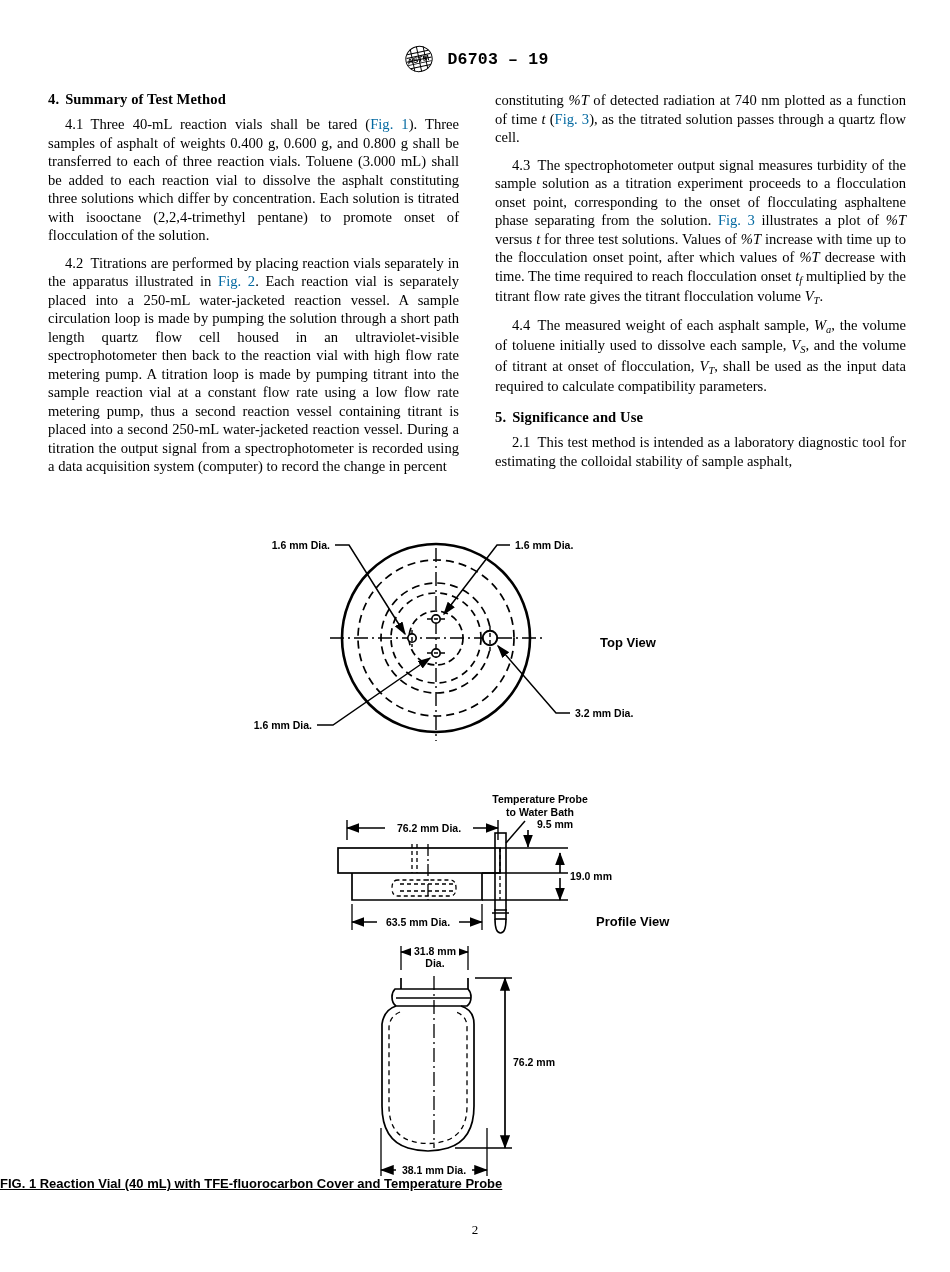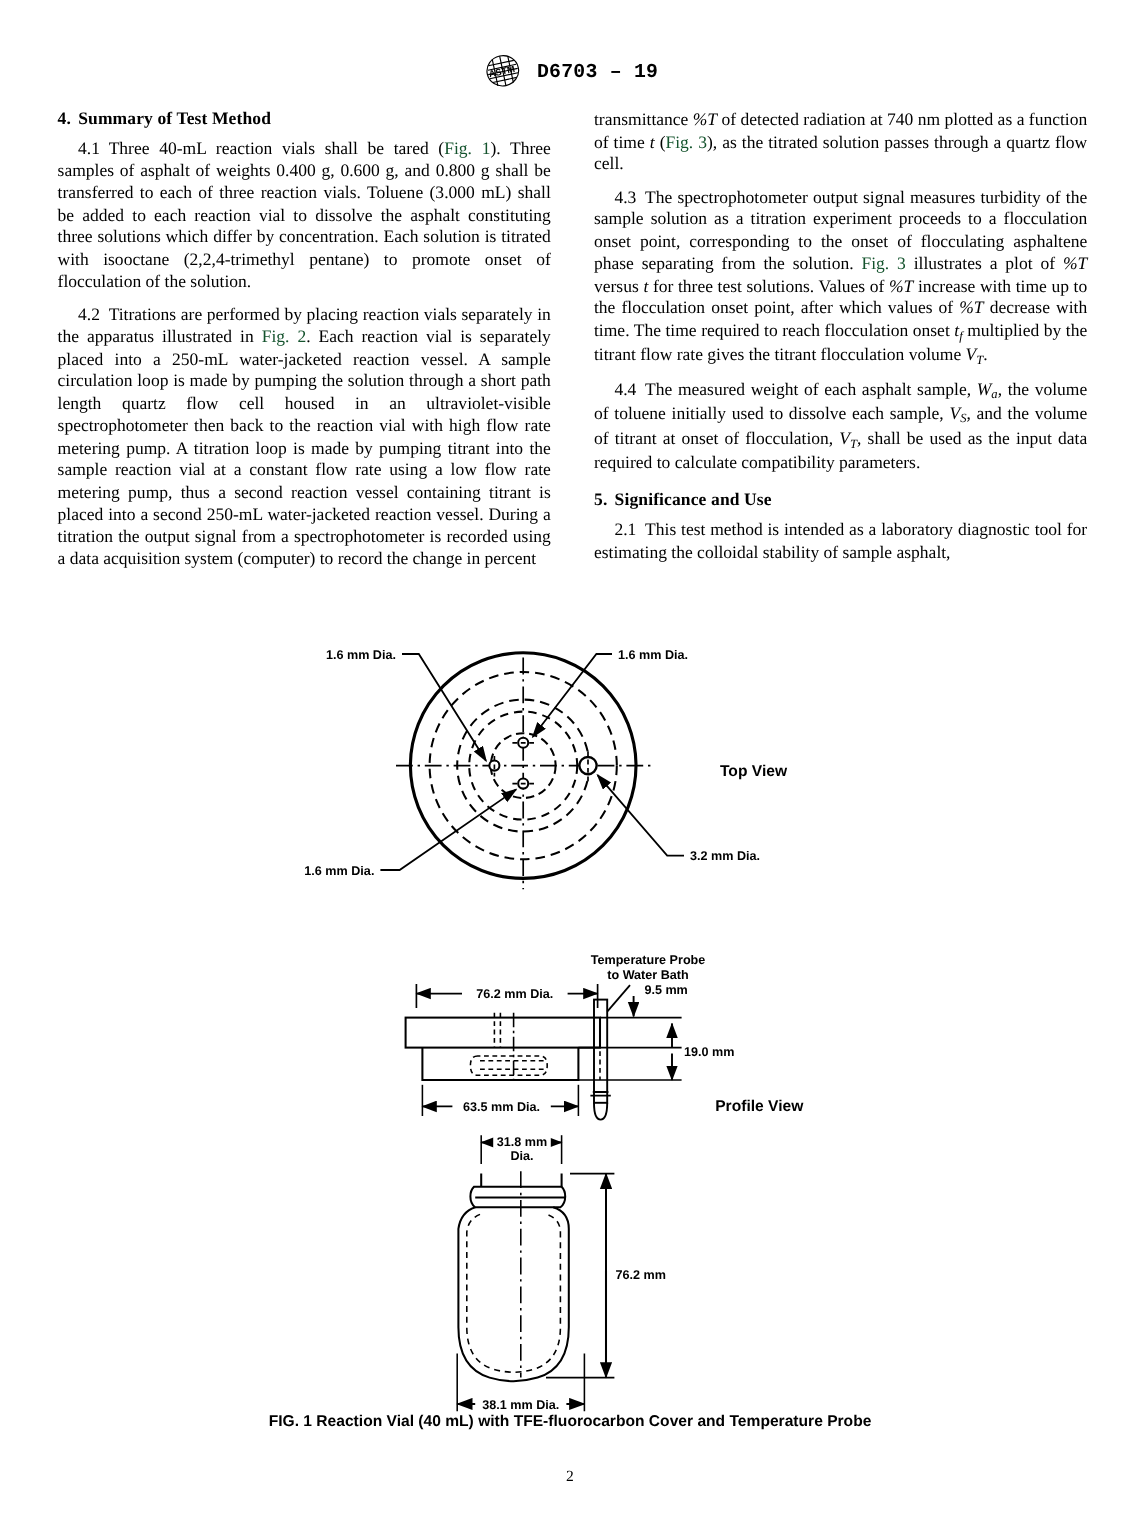--- a/index.html
+++ b/index.html
@@ -37,31 +37,31 @@
   h2.sec .num{margin-right:6px;}
   p.para{
     margin:0 0 9px 0;
     font-size:14.6px;line-height:1.268;
     text-align:justify;
     text-indent:17px;
     hyphens:auto;
     -webkit-hyphens:auto;
   }
   p.para:last-child{margin-bottom:0;}
-  .ref{color:#14532d;}
+  .ref{color:#0369a1;}
   .it{font-style:italic;}
   .sub{font-size:.72em;vertical-align:-0.28em;font-style:italic;}
 
   
   .figure{position:absolute;left:0;top:528px;width:768px;height:700px;}
   .figsvg{display:block;}
   .figcap{
-    position:absolute;left:0;top:1176px;width:950px;text-align:center;
+    position:absolute;left:0;top:1176px;width:950px;text-align:left;
     font-family:"Liberation Sans", sans-serif;
-    font-weight:bold;font-size:13px;
+    font-weight:bold;font-size:13px;text-decoration:underline;
   }
   .pagenum{
     position:absolute;left:0;top:1222px;width:950px;text-align:center;
     font-family:"Liberation Serif", serif;font-size:13px;
   }
   text.dim{font-family:"Liberation Sans", sans-serif;font-size:10.5px;fill:#000;font-weight:600;}
   text.viewlbl{font-family:"Liberation Sans", sans-serif;font-size:13px;fill:#000;font-weight:bold;}
 </style>
 </head>
 <body>
@@ -86,21 +86,21 @@
 
     <div class="col">
       <h2 class="sec">
         <span class="num">4.</span><span>Summary of Test Method</span>
       </h2>
       <p class="para" id="p41"><span>4.1 </span><span>Three 40-mL reaction vials shall be tared (</span><span class="ref">Fig. 1</span><span>). Three samples of asphalt of weights 0.400 g, 0.600 g, and 0.800 g shall be transferred to each of three reaction vials. Toluene (3.000 mL) shall be added to each reaction vial to dissolve the asphalt constituting three solutions which differ by concentration. Each solution is titrated with isooctane (2,2,4-trimethyl pentane) to promote onset of flocculation of the solution.</span></p>
       <p class="para" id="p42"><span>4.2 </span><span>Titrations are performed by placing reaction vials separately in the apparatus illustrated in </span><span class="ref">Fig. 2</span><span>. Each reaction vial is separately placed into a 250-mL water-jacketed reaction vessel. A sample circulation loop is made by pumping the solution through a short path length quartz flow cell housed in an ultraviolet-visible spectrophotometer then back to the reaction vial with high flow rate metering pump. A titration loop is made by pumping titrant into the sample reaction vial at a constant flow rate using a low flow rate metering pump, thus a second reaction vessel containing titrant is placed into a second 250-mL water-jacketed reaction vessel. During a titration the output signal from a spectrophotometer is recorded using a data acquisition system (computer) to record the change in percent</span></p>
     </div>
 
     <div class="col">
-      <p class="para" style="text-indent:0" id="pcont"><span>transmittance </span><span class="it">%T</span><span> of detected radiation at 740 nm plotted as a function of time </span><span class="it">t</span><span> (</span><span class="ref">Fig. 3</span><span>), as the titrated solution passes through a quartz flow cell.</span></p>
+      <p class="para" style="text-indent:0" id="pcont"><span>constituting </span><span class="it">%T</span><span> of detected radiation at 740 nm plotted as a function of time </span><span class="it">t</span><span> (</span><span class="ref">Fig. 3</span><span>), as the titrated solution passes through a quartz flow cell.</span></p>
       <p class="para" id="p43"><span>4.3 </span><span>The spectrophotometer output signal measures turbidity of the sample solution as a titration experiment proceeds to a flocculation onset point, corresponding to the onset of flocculating asphaltene phase separating from the solution. </span><span class="ref">Fig. 3</span><span> illustrates a plot of </span><span class="it">%T</span><span> versus </span><span class="it">t</span><span> for three test solutions. Values of </span><span class="it">%T</span><span> increase with time up to the flocculation onset point, after which values of </span><span class="it">%T</span><span> decrease with time. The time required to reach flocculation onset </span><span class="it">t</span><span class="sub">f</span><span> multiplied by the titrant flow rate gives the titrant flocculation volume </span><span class="it">V</span><span class="sub">T</span><span>.</span></p>
       <p class="para" id="p44"><span>4.4 </span><span>The measured weight of each asphalt sample, </span><span class="it">W</span><span class="sub">a</span><span>, the volume of toluene initially used to dissolve each sample, </span><span class="it">V</span><span class="sub">S</span><span>, and the volume of titrant at onset of flocculation, </span><span class="it">V</span><span class="sub">T</span><span>, shall be used as the input data required to calculate compatibility parameters.</span></p>
       <h2 class="sec" style="margin-top:14px">
         <span class="num">5.</span><span>Significance and Use</span>
       </h2>
       <p class="para" id="p51"><span>2.1 </span><span>This test method is intended as a laboratory diagnostic tool for estimating the colloidal stability of sample asphalt,</span></p>
     </div>
   </div>
 
   <div class="figure">

